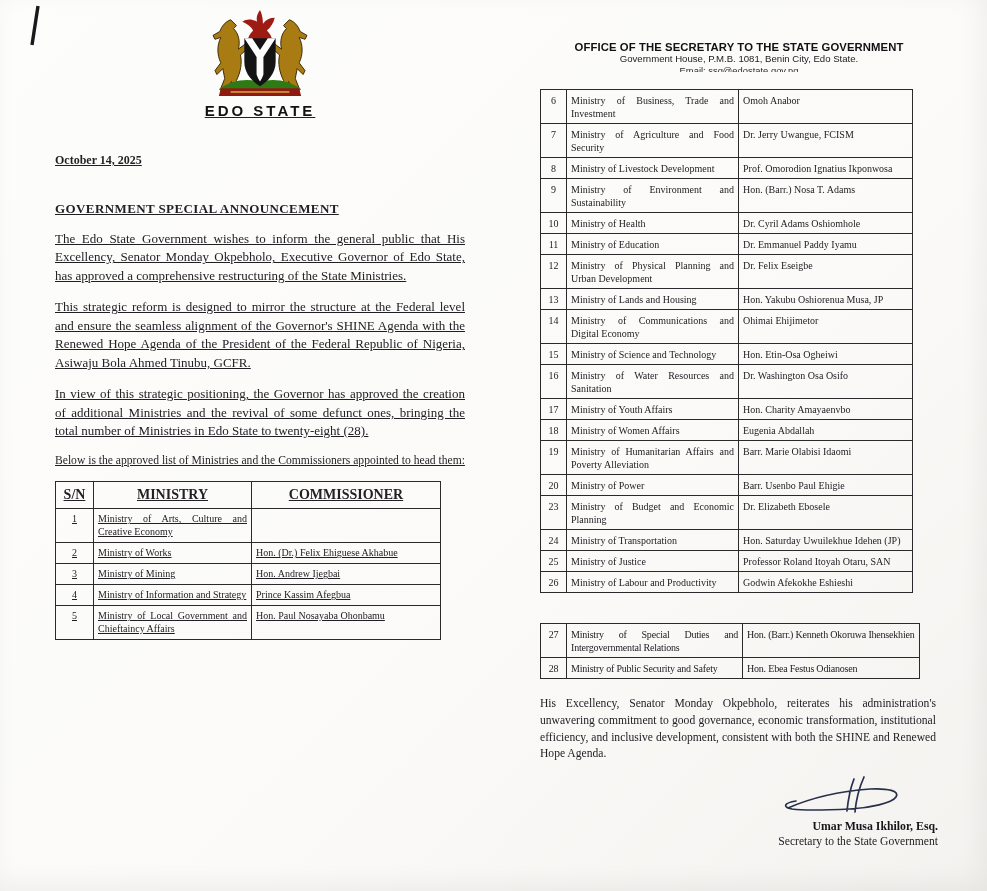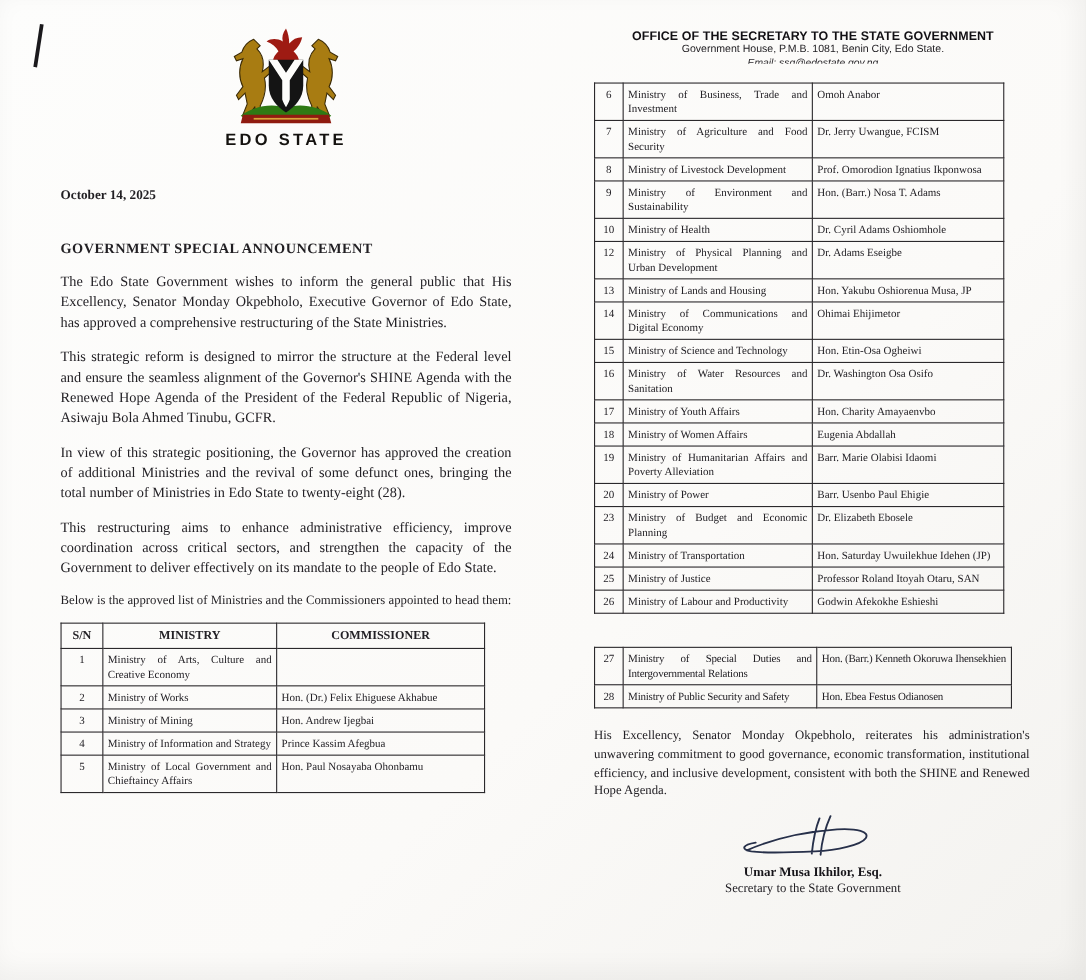--- a/index.html
+++ b/index.html
@@ -8,21 +8,21 @@
     background:#f6f5f2;
     font-family:"Liberation Serif",serif;
   }
   .page{
     position:relative;width:987px;height:891px;
     background:linear-gradient(135deg,#fdfdfc 0%,#fbfaf8 60%,#f3f2ef 100%);
     color:#211f23;
     box-shadow:inset -6px -8px 24px rgba(0,0,0,0.05);
   }
   
-  .left-col{position:absolute;left:55px;top:16px;width:410px;}
+  .left-col{position:absolute;left:55px;top:0;width:410px;text-decoration:underline;}
   .pen-mark{position:absolute;left:-28px;top:4px;}
   .logo-wrap{width:140px;margin:6px auto 0;text-align:center;}
   .logo-caption{
     font-family:"Liberation Sans",sans-serif;font-weight:bold;
     font-size:15px;letter-spacing:3px;color:#14120f;margin-top:-2px;
   }
   .doc-date{font-weight:bold;font-size:12px;margin-top:34px;}
   .doc-title{
     text-align:left;font-weight:bold;font-size:13px;
     letter-spacing:.4px;margin-top:33px;
@@ -32,50 +32,50 @@
     margin-top:13px;color:#232126;
   }
   .list-intro{font-size:11.6px;margin-top:13px;}
   
   table{border-collapse:collapse;table-layout:fixed;}
   table,td,th{border:1.4px solid #2b292c;}
   td,th{
     font-size:10px;line-height:1.3;padding:3.5px 4px;
     vertical-align:top;color:#232126;overflow:hidden;
   }
-  th{font-weight:bold;text-align:center;font-size:11px;padding:4px 2px;}
+  th{font-weight:bold;text-align:center;font-size:14px;padding:4px 2px;}
   .sn-cell{text-align:center;}
   .ministry-cell{text-align:justify;}
   .left-table{width:385px;margin-top:14px;}
   .left-table .col-sn{width:38px;}
   .left-table .col-min{width:158px;}
   .left-table .col-com{width:189px;}
   .right-table{width:372px;}
   .right-table .col-sn{width:26px;}
   .right-table .col-min{width:172px;}
   .right-table .col-com{width:174px;}
   .overflow-table{width:379px;margin-top:30px;letter-spacing:-0.2px;}
   .overflow-table .col-sn{width:26px;}
   .overflow-table .col-min{width:176px;}
   .overflow-table .col-com{width:177px;}
   
-  .right-col{position:absolute;left:540px;top:0;width:398px;}
+  .right-col{position:absolute;left:540px;top:14px;width:398px;}
   .letterhead{text-align:center;margin-top:27px;font-family:"Liberation Sans",sans-serif;}
   .lh-office{font-weight:bold;font-size:11.3px;color:#121014;letter-spacing:.1px;}
   .lh-address{font-size:9.6px;margin-top:0;color:#1c1a1e;}
   .lh-email{
     font-size:9.4px;color:#2a282c;margin:1px auto 0;
-    height:7px;line-height:12px;overflow:hidden;width:200px;font-style:italic;
+    height:7px;line-height:12px;overflow:hidden;width:200px;
   }
   .right-main-table{margin-top:17px;}
   .closing-para{
     font-size:11.6px;line-height:1.45;text-align:justify;
     margin-top:17px;color:#232126;width:396px;
   }
-  .signature-block{text-align:center;margin-top:8px;}
+  .signature-block{text-align:right;margin-top:8px;}
   .sig-name{font-weight:bold;font-size:11.8px;margin-top:-4px;color:#17151a;}
   .sig-title{font-size:11.6px;margin-top:1px;color:#232126;}
 </style>
 </head>
 <body>
 
 <div class="page">
 
   <div class="left-col">
 
@@ -105,21 +105,20 @@
       <div class="logo-caption">EDO STATE</div>
     </div>
 
     <div class="doc-date">October 14, 2025</div>
 
     <div class="doc-title">GOVERNMENT SPECIAL ANNOUNCEMENT</div>
 
     <p class="para">The Edo State Government wishes to inform the general public that His Excellency, Senator Monday Okpebholo, Executive Governor of Edo State, has approved a comprehensive restructuring of the State Ministries.</p>
     <p class="para">This strategic reform is designed to mirror the structure at the Federal level and ensure the seamless alignment of the Governor's SHINE Agenda with the Renewed Hope Agenda of the President of the Federal Republic of Nigeria, Asiwaju Bola Ahmed Tinubu, GCFR.</p>
     <p class="para">In view of this strategic positioning, the Governor has approved the creation of additional Ministries and the revival of some defunct ones, bringing the total number of Ministries in Edo State to twenty-eight (28).</p>
-    <p class="para">This restructuring aims to enhance administrative efficiency, improve coordination across critical sectors, and strengthen the capacity of the Government to deliver effectively on its mandate to the people of Edo State.</p>
 
     <p class="list-intro">Below is the approved list of Ministries and the Commissioners appointed to head them:</p>
 
     <table class="left-table">
       <colgroup>
           <col class="col-sn">
           <col class="col-min">
           <col class="col-com">
         </colgroup>
       <thead>
@@ -193,23 +192,28 @@
             <td class="sn-cell">9</td>
             <td class="ministry-cell">Ministry of Environment and Sustainability</td>
             <td class="commissioner-cell">Hon. (Barr.) Nosa T. Adams</td>
           </tr>
           <tr>
             <td class="sn-cell">10</td>
             <td class="ministry-cell">Ministry of Health</td>
             <td class="commissioner-cell">Dr. Cyril Adams Oshiomhole</td>
           </tr>
           <tr>
+            <td class="sn-cell">11</td>
+            <td class="ministry-cell">Ministry of Education</td>
+            <td class="commissioner-cell">Dr. Emmanuel Paddy Iyamu</td>
+          </tr>
+          <tr>
             <td class="sn-cell">12</td>
             <td class="ministry-cell">Ministry of Physical Planning and Urban Development</td>
-            <td class="commissioner-cell">Dr. Adams Eseigbe</td>
+            <td class="commissioner-cell">Dr. Felix Eseigbe</td>
           </tr>
           <tr>
             <td class="sn-cell">13</td>
             <td class="ministry-cell">Ministry of Lands and Housing</td>
             <td class="commissioner-cell">Hon. Yakubu Oshiorenua Musa, JP</td>
           </tr>
           <tr>
             <td class="sn-cell">14</td>
             <td class="ministry-cell">Ministry of Communications and Digital Economy</td>
             <td class="commissioner-cell">Ohimai Ehijimetor</td>

